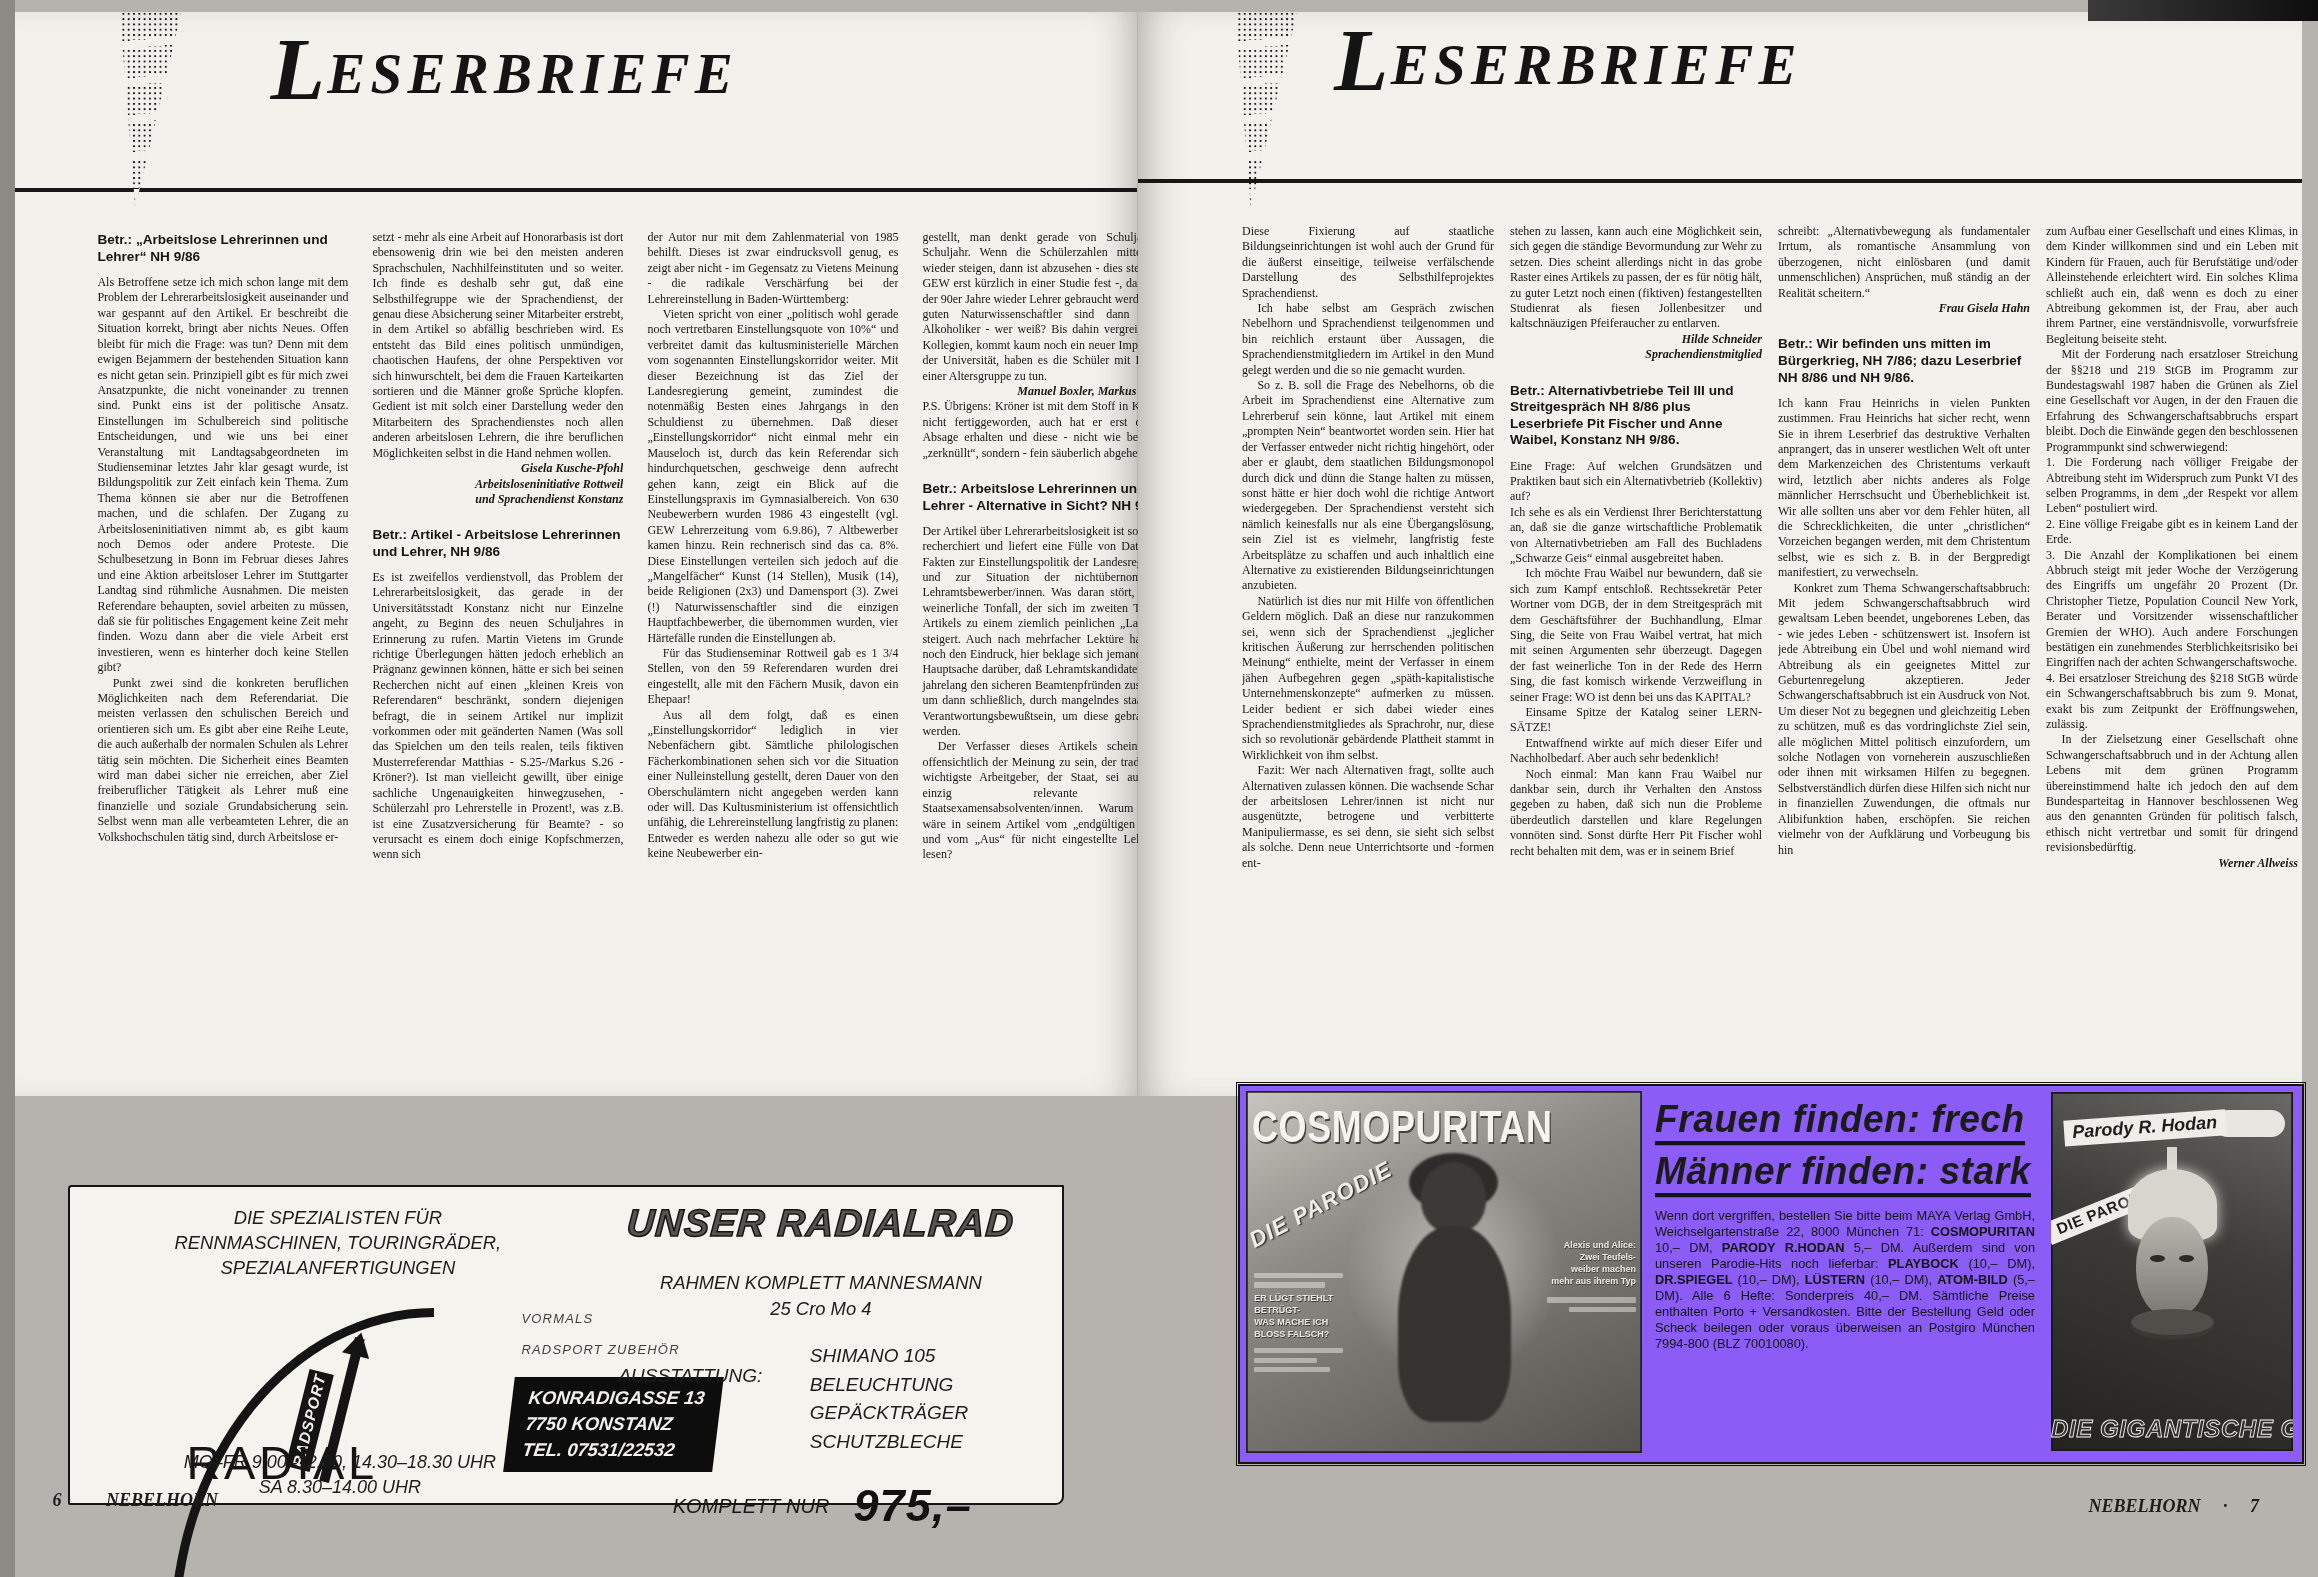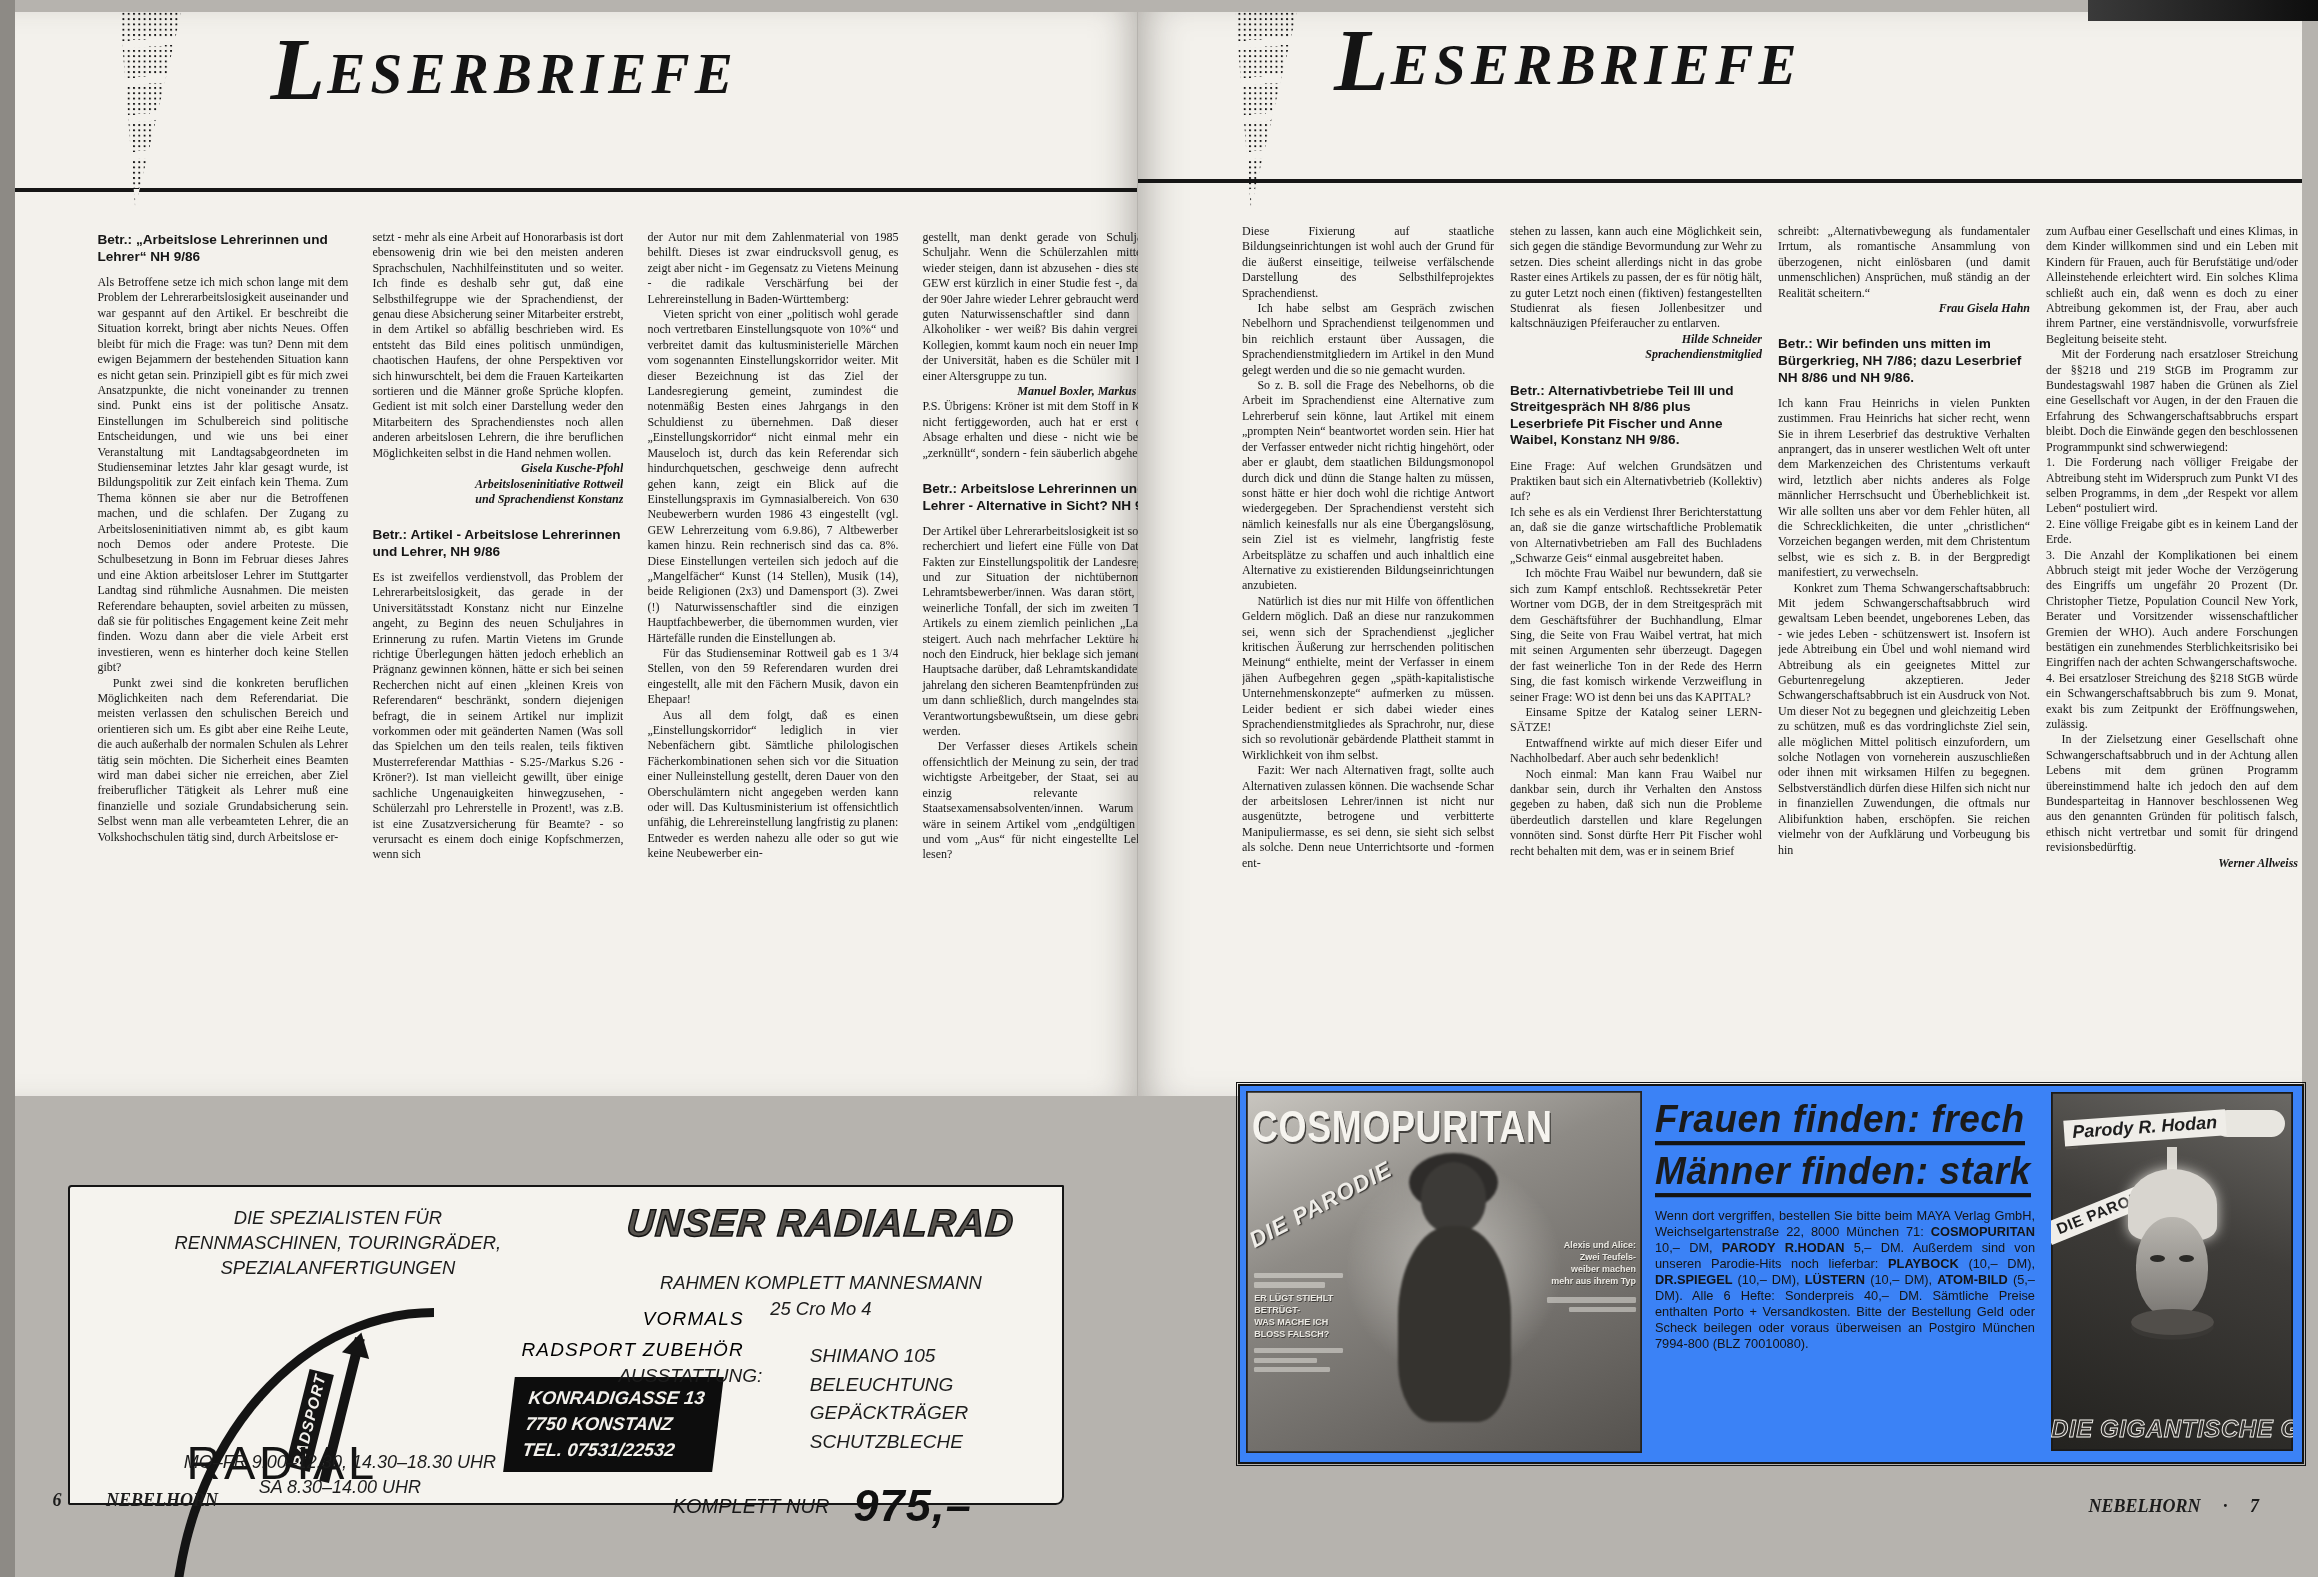--- a/index.html
+++ b/index.html
@@ -49,40 +49,40 @@
   .rad-arc{position:absolute;left:10.7px;top:8.3px;width:255px;height:320px;
      border:9.5px solid #141414;border-right:none;border-bottom:none;border-radius:100% 0 0 0;}
   .rad-arrow{position:absolute;left:178px;top:36px;width:9.5px;height:148px;background:#141414;
      transform:rotate(14deg);}
   .rad-arrow:before{content:"";position:absolute;left:-9.5px;top:-20px;border:14.2px solid rgba(0,0,0,0);
      border-bottom:24px solid #141414;}
   .rad-sport{position:absolute;left:138px;top:70px;background:#141414;color:#f3f1ec;
      font-style:italic;font-weight:bold;font-size:15.4px;padding:2.4px 3.6px;letter-spacing:1.2px;
      writing-mode:vertical-rl;transform:rotate(194deg);}
   .rad-name{position:absolute;left:27px;top:135px;font-size:47px;letter-spacing:3.6px;color:#141414;}
-  .rad-vormals{position:absolute;left:451px;top:116px;font-style:italic;font-size:19px;line-height:31px;
-     letter-spacing:1.2px;color:#000000;text-align:right;}
+  .rad-vormals{position:absolute;left:451px;top:116px;font-style:italic;font-size:13px;line-height:31px;
+     letter-spacing:1.2px;color:#404040;}
   .rad-addr{position:absolute;left:439px;top:190px;background:#0d0d0d;color:#f3f1ec;
      transform:skewX(-7deg);padding:8.3px 16.6px;font-style:italic;font-weight:bold;
      font-size:18.4px;line-height:26px;}
   .rad-times{position:absolute;left:56px;top:263px;width:427px;text-align:center;
      font-style:italic;font-size:18px;line-height:25px;color:#1c1c1c;}
   .rad-right{position:absolute;left:522px;top:15.4px;width:457px;}
   .rad-title{font-style:italic;font-weight:bold;font-size:38px;letter-spacing:1.2px;color:#57534e;
      -webkit-text-stroke:1.5px #141414;text-align:center;transform:skewX(-4deg);}
   .rad-frame{margin-top:25px;text-align:center;font-style:italic;font-size:18.4px;line-height:26px;color:#1c1c1c;}
   .rad-ausst{margin-top:20px;display:flex;font-style:italic;font-size:19px;line-height:28.5px;color:#1c1c1c;}
   .rad-ausst .lbl{width:196px;text-align:center;padding-right:21.4px;margin-top:20px;}
   .rad-price{margin-top:24px;display:flex;align-items:center;}
   .rad-price .lbl{width:237px;text-align:right;font-style:italic;font-size:20px;padding-right:24px;}
   .rad-price .val{font-style:italic;font-weight:bold;font-size:45px;letter-spacing:1.2px;color:#111;}
 
   
   .maya-ad{position:absolute;left:100px;top:1072px;width:1062px;height:376px;
-     border:2.4px solid #141414;outline:1.2px solid #141414;outline-offset:1.8px;background:#3b82f6;
+     border:2.4px solid #141414;outline:1.2px solid #141414;outline-offset:1.8px;background:#8b5cf6;
      font-family:"Liberation Sans",sans-serif;overflow:hidden;}
   .cover1{position:absolute;left:6px;top:4.7px;width:396px;height:362px;
      background:linear-gradient(155deg,#c9c6c0 0%,#8e8b86 35%,#6f6c68 70%,#55524e 100%);
      box-shadow:inset 0 0 0 1.8px #222;overflow:hidden;}
   .cover1 .c1-title{position:absolute;left:6px;top:15.4px;width:386px;font-weight:bold;font-size:36px;
      letter-spacing:0.6px;color:#f6f4ef;text-shadow:1.2px 1.2px 0 #44423f;transform:scaleY(1.25);white-space:nowrap;}
   .cover1 .c1-parodie{position:absolute;left:-3.6px;top:101px;transform:rotate(-28deg);
      font-weight:bold;font-style:italic;font-size:22.5px;color:#efede8;text-shadow:1.2px 1.2px 1.2px #33312e;letter-spacing:1.2px;}
   .woman{position:absolute;left:119px;top:71px;width:178px;height:297px;filter:blur(1.2px);}
   .woman .head{position:absolute;left:56px;top:0;width:65px;height:71px;border-radius:50% 50% 45% 45%;

